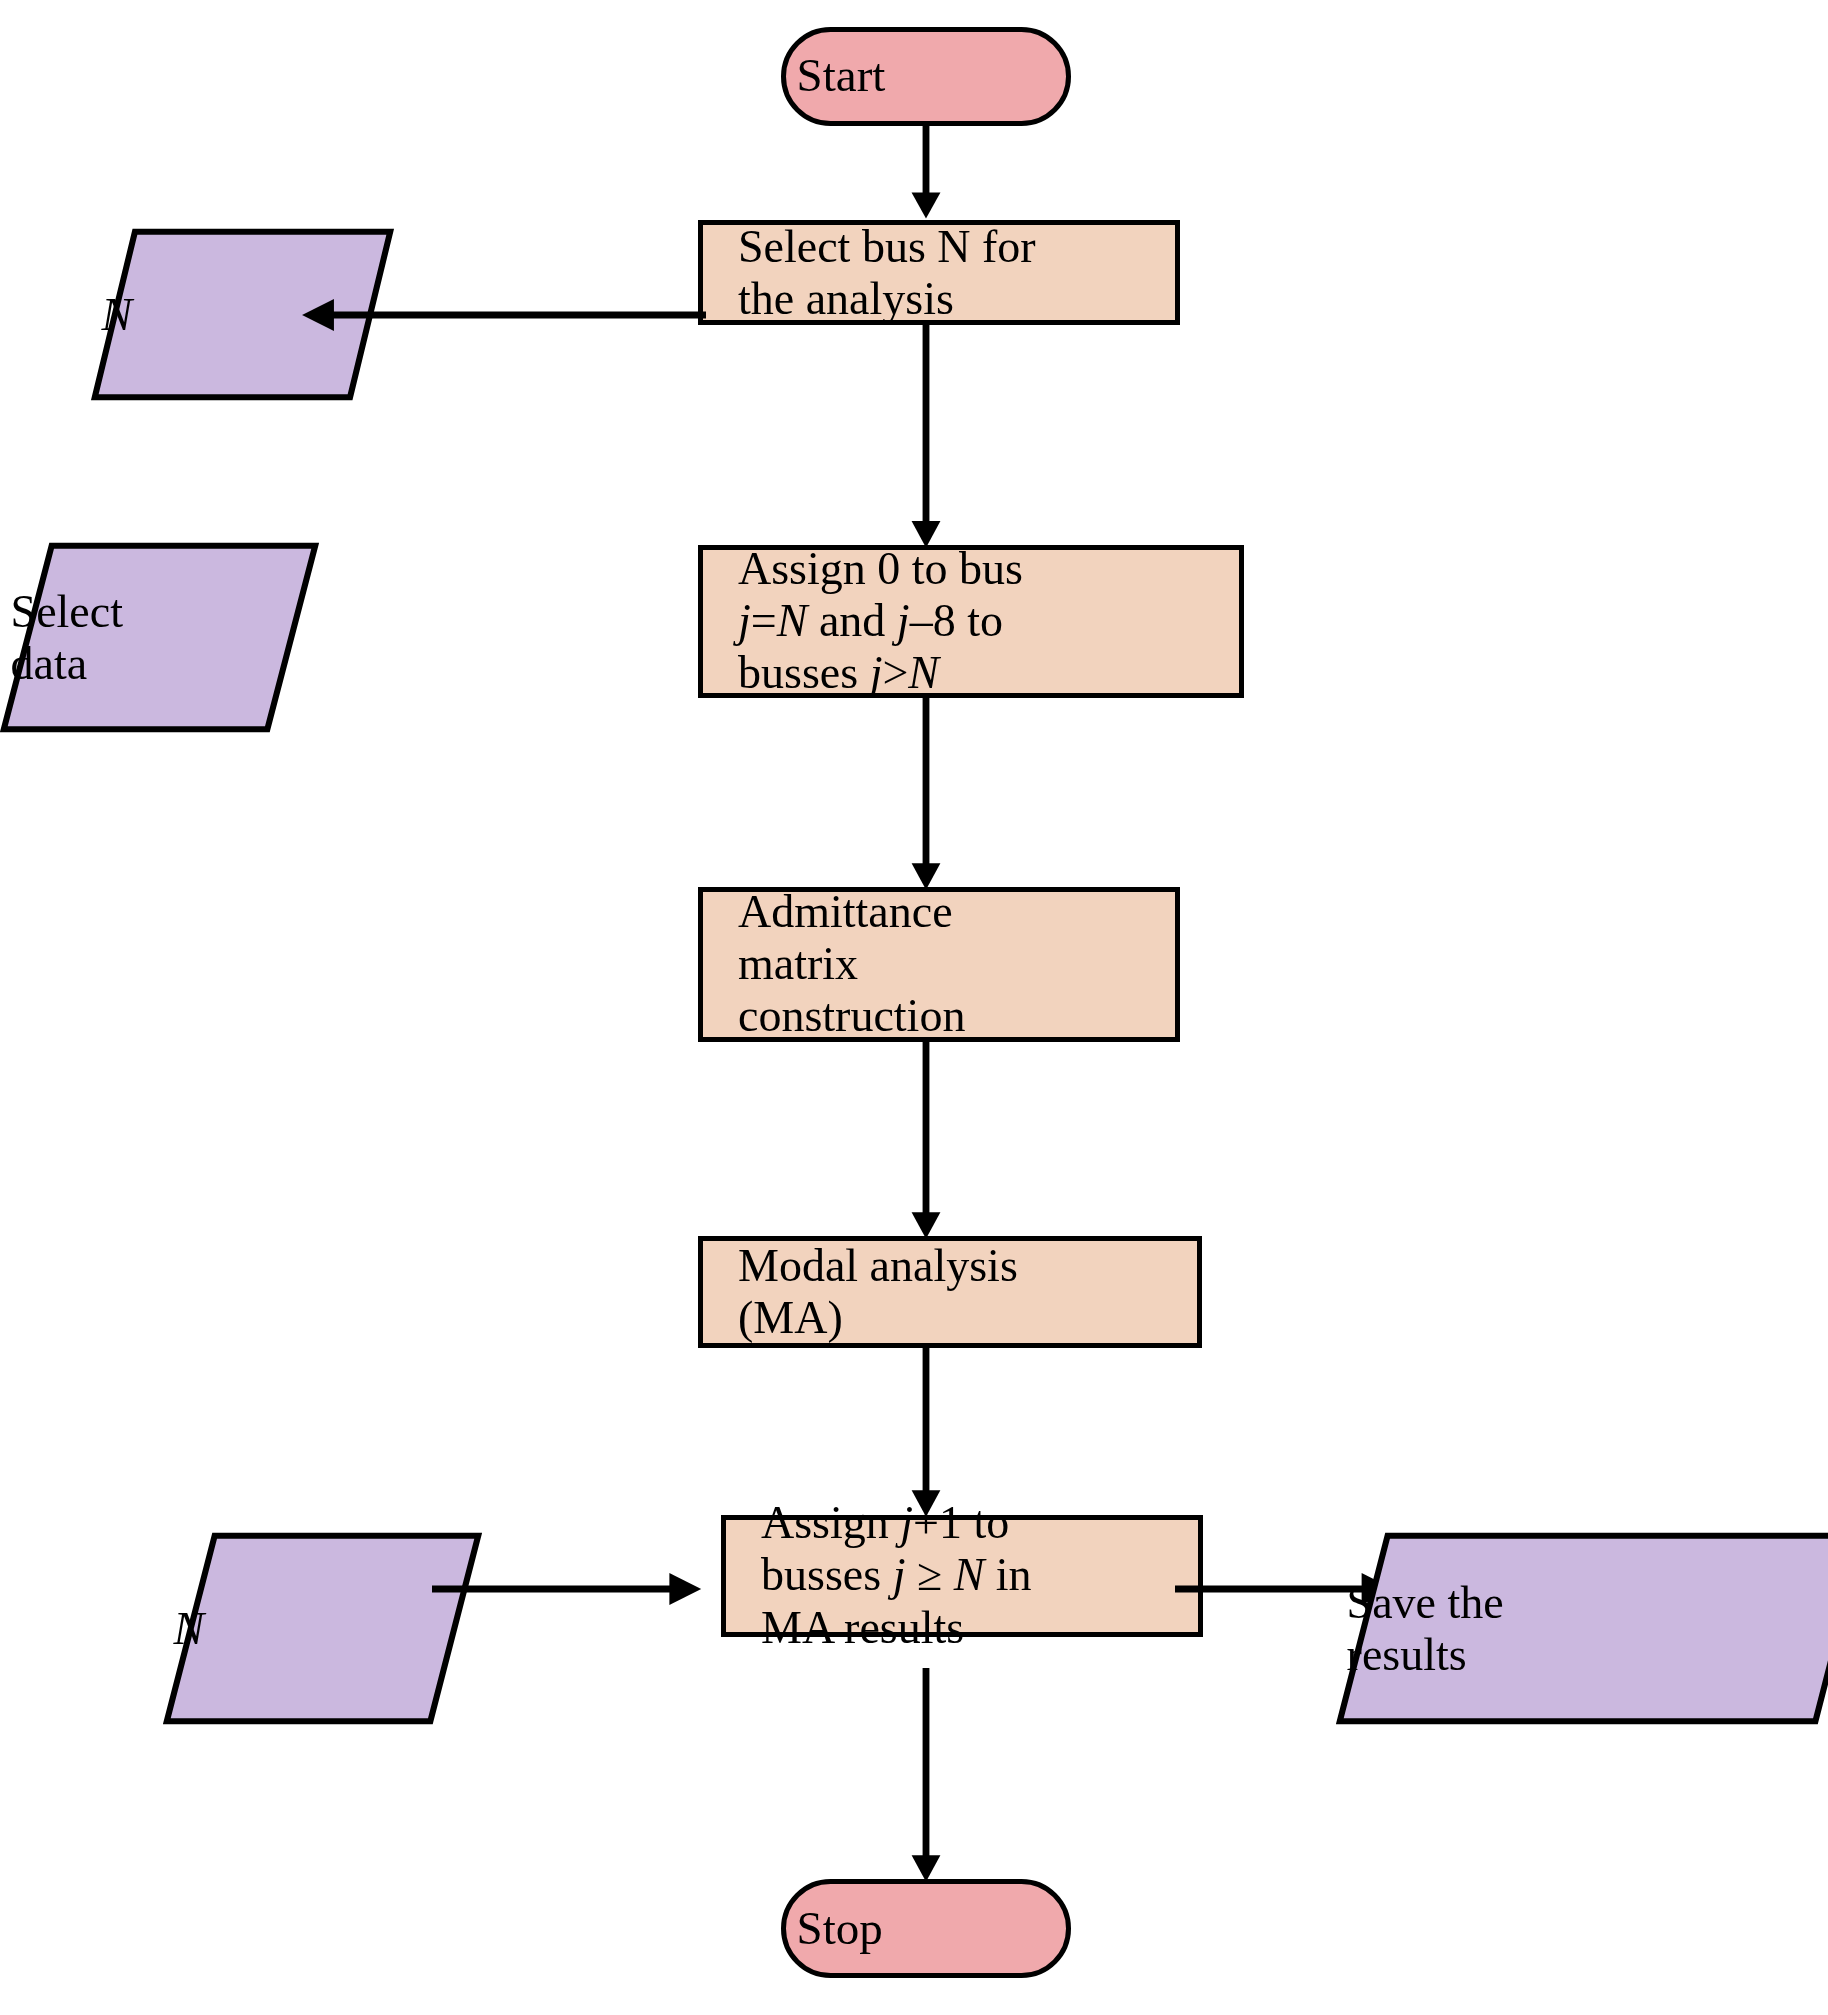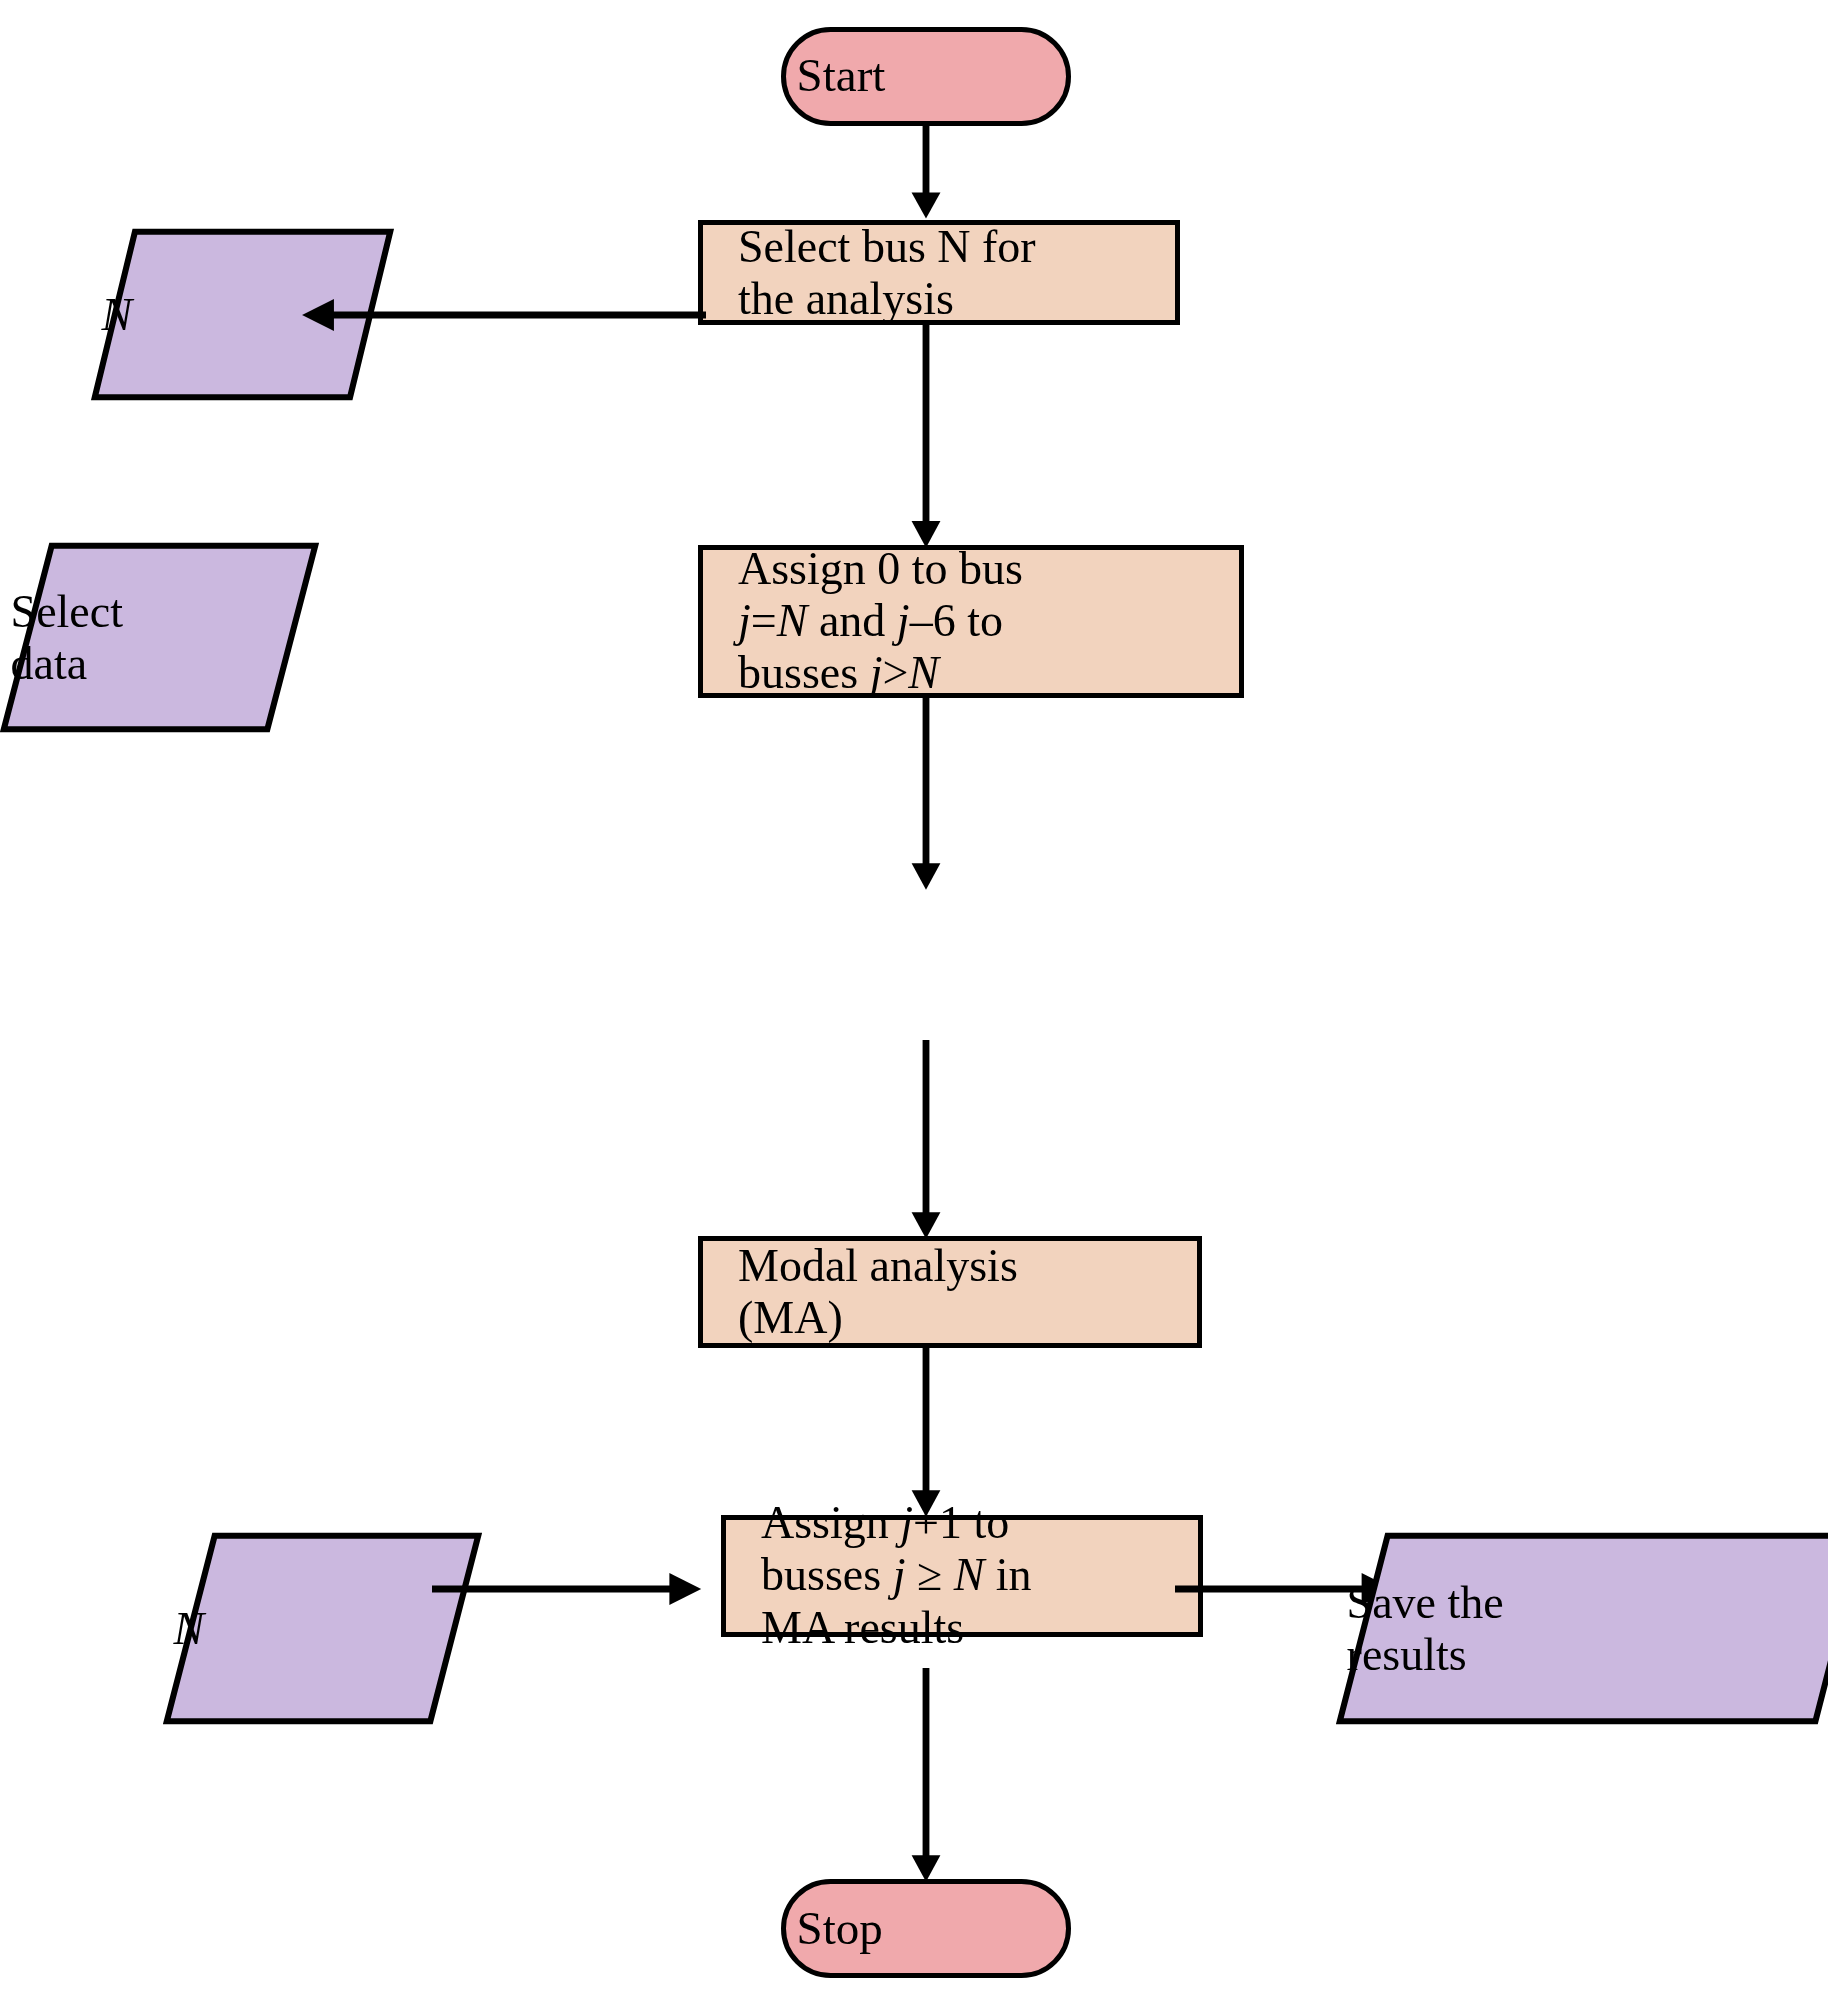--- a/index.html
+++ b/index.html
@@ -111,30 +111,33 @@
   </div>
 
   <div class="data-shape" style="left:0px; top:542px; width:319px; height:191px;">
     <svg viewBox="0 0 420 252" preserveAspectRatio="none">
       <polygon points="68,5 415,5 352,247 5,247" fill="#CBB8DF" stroke="#000000" stroke-width="8"></polygon>
     </svg>
     <div class="node-label"><span>Select</span><br><span>data</span></div>
   </div>
 
   <div class="process" style="left:698px; top:545px; width:546px; height:153px;">
-    <div class="node-label"><span>Assign 0 to bus</span><br><span class="it">j</span><span>=</span><span class="it">N</span><span> and </span><span class="it">j</span><span>–6 to</span><br><span>busses </span><span class="it">j</span><span>&gt;</span><span class="it">N</span></div>
+    <div class="node-label"><span>Assign 0 to bus</span><br><span class="it">j</span><span>=</span><span class="it">N</span><span> and </span><span class="it">j</span><span>–8 to</span><br><span>busses </span><span class="it">j</span><span>&gt;</span><span class="it">N</span></div>
   </div>
 
   <div class="conn" style="left:907px; top:695px; width:38px; height:197px;">
     <svg width="38" height="197" viewBox="0 0 50 260">
       <line x1="25" y1="0" x2="25" y2="232" stroke="#000" stroke-width="9"></line>
       <polygon points="25,257 6,222 44,222" fill="#000"></polygon>
     </svg>
   </div>
 
+  <div class="process" style="left:698px; top:887px; width:482px; height:155px;">
+    <div class="node-label"><span>Admittance</span><br><span>matrix</span><br><span>construction</span></div>
+  </div>
 
   <div class="conn" style="left:907px; top:1040px; width:38px; height:201px;">
     <svg width="38" height="201" viewBox="0 0 50 265">
       <line x1="25" y1="0" x2="25" y2="237" stroke="#000" stroke-width="9"></line>
       <polygon points="25,262 6,227 44,227" fill="#000"></polygon>
     </svg>
   </div>
 
   <div class="process" style="left:698px; top:1236px; width:504px; height:112px;">
     <div class="node-label"><span>Modal analysis</span><br><span>(MA)</span></div>

